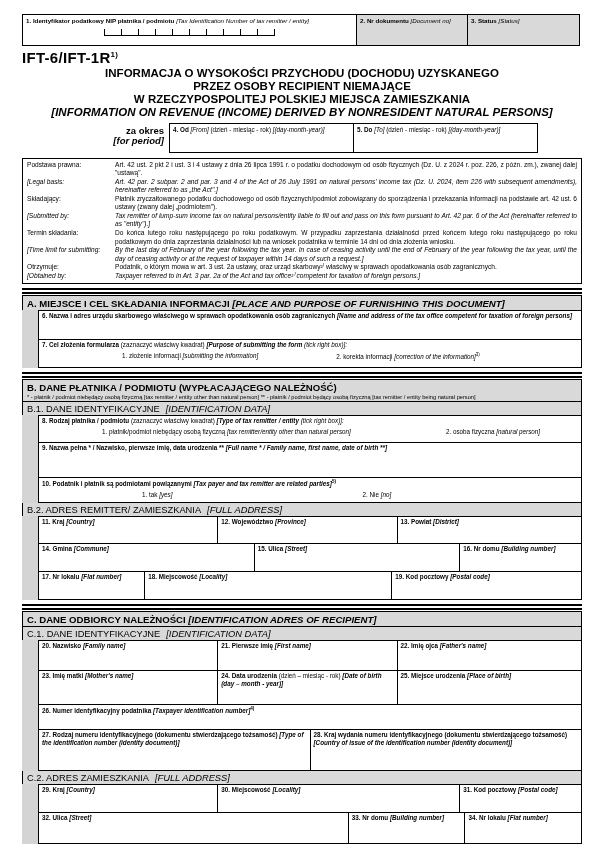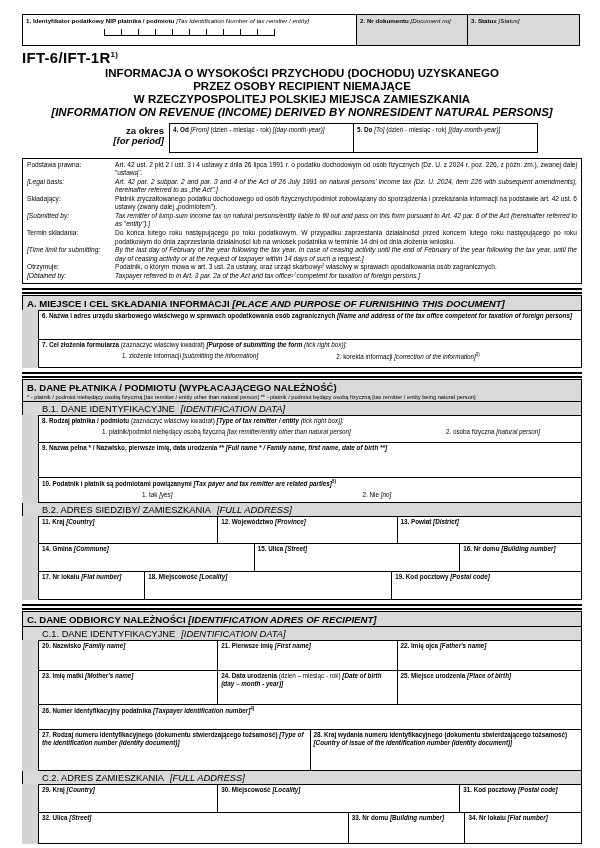--- a/index.html
+++ b/index.html
@@ -45,21 +45,21 @@
   .ltxt { flex:1; text-align:justify; }
   .lrow.en { font-style:italic; }
 
   
   .rule { margin-top:4px; height:2px; border-top:2px solid #000; border-bottom:2px solid #000; }
   .sec-hdr { background:#d9d9d9; border:1px solid #000; margin-top:1px; padding:2px 4px 1px; }
   .sec-hdr .h1 { font-size:9.6px; font-weight:bold; }
   .sec-hdr .h1 i { font-weight:bold; }
   .sec-hdr .h2 { font-size:9.6px; font-weight:bold; font-style:italic; text-align:center; }
   .sec-hdr .fn { font-size:5.7px; font-weight:normal; margin-top:1px; }
-  .sub-hdr { background:#d9d9d9; border:1px solid #000; margin-top:-1px; padding:2px 19px 1px; font-size:9.3px; }
+  .sub-hdr { background:#d9d9d9; border:1px solid #000; margin-top:-1px; padding:2px 4px 1px; font-size:9.3px; }
   .sub-hdr i { margin-left:6px; }
 
   
   .sec-body { position:relative; padding-left:16px; margin-top:-1px; }
   .sec-body::before { content:""; position:absolute; left:0; top:0; bottom:0; width:16px; background:#d4d4d4; }
   .frow { display:flex; }
   .frow + .frow, .sec-body > .fbox + .fbox, .sec-body > .frow + .fbox, .sec-body > .fbox + .frow { margin-top:-1px; }
   .fbox { border:1px solid #000; box-sizing:border-box; background:#fff; padding:1px 3px; font-size:6.3px; line-height:1.25; }
   .frow .fbox + .fbox { margin-left:-1px; }
   .lbl { font-weight:bold; }
@@ -192,21 +192,21 @@
       <div class="lbl"><span>9. Nazwa pełna * / Nazwisko, pierwsze imię, data urodzenia **</span> <i>[Full name * / Family name, first name, date of birth **]</i></div>
     </div>
     <div class="fbox" style="height:26px;">
       <div class="lbl"><span>10. Podatnik i płatnik są podmiotami powiązanymi</span> <i>[Tax payer and tax remitter are related parties]</i><sup>5)</sup></div>
       <div class="opts" style="padding-left:100px; gap:190px;">
         <span class="opt"><span>1. tak</span> <i>[yes]</i></span>
         <span class="opt"><span>2. Nie</span> <i>[no]</i></span>
       </div>
     </div>
   </div>
-  <div class="sub-hdr"><span>B.2. ADRES SIEDZIBY/ ZAMIESZKANIA</span><i>[FULL ADDRESS]</i></div>
+  <div class="sub-hdr"><span>B.2. ADRES REMITTER/ ZAMIESZKANIA</span><i>[FULL ADDRESS]</i></div>
   <div class="sec-body">
     <div class="frow">
       <div class="fbox" style="flex:33; height:28px;">
           <div class="lbl"><span>11. Kraj</span> <i>[Country]</i></div>
         </div>
       <div class="fbox" style="flex:33; height:28px;">
           <div class="lbl"><span>12. Województwo</span> <i>[Province]</i></div>
         </div>
       <div class="fbox" style="flex:34; height:28px;">
           <div class="lbl"><span>13. Powiat</span> <i>[District]</i></div>

